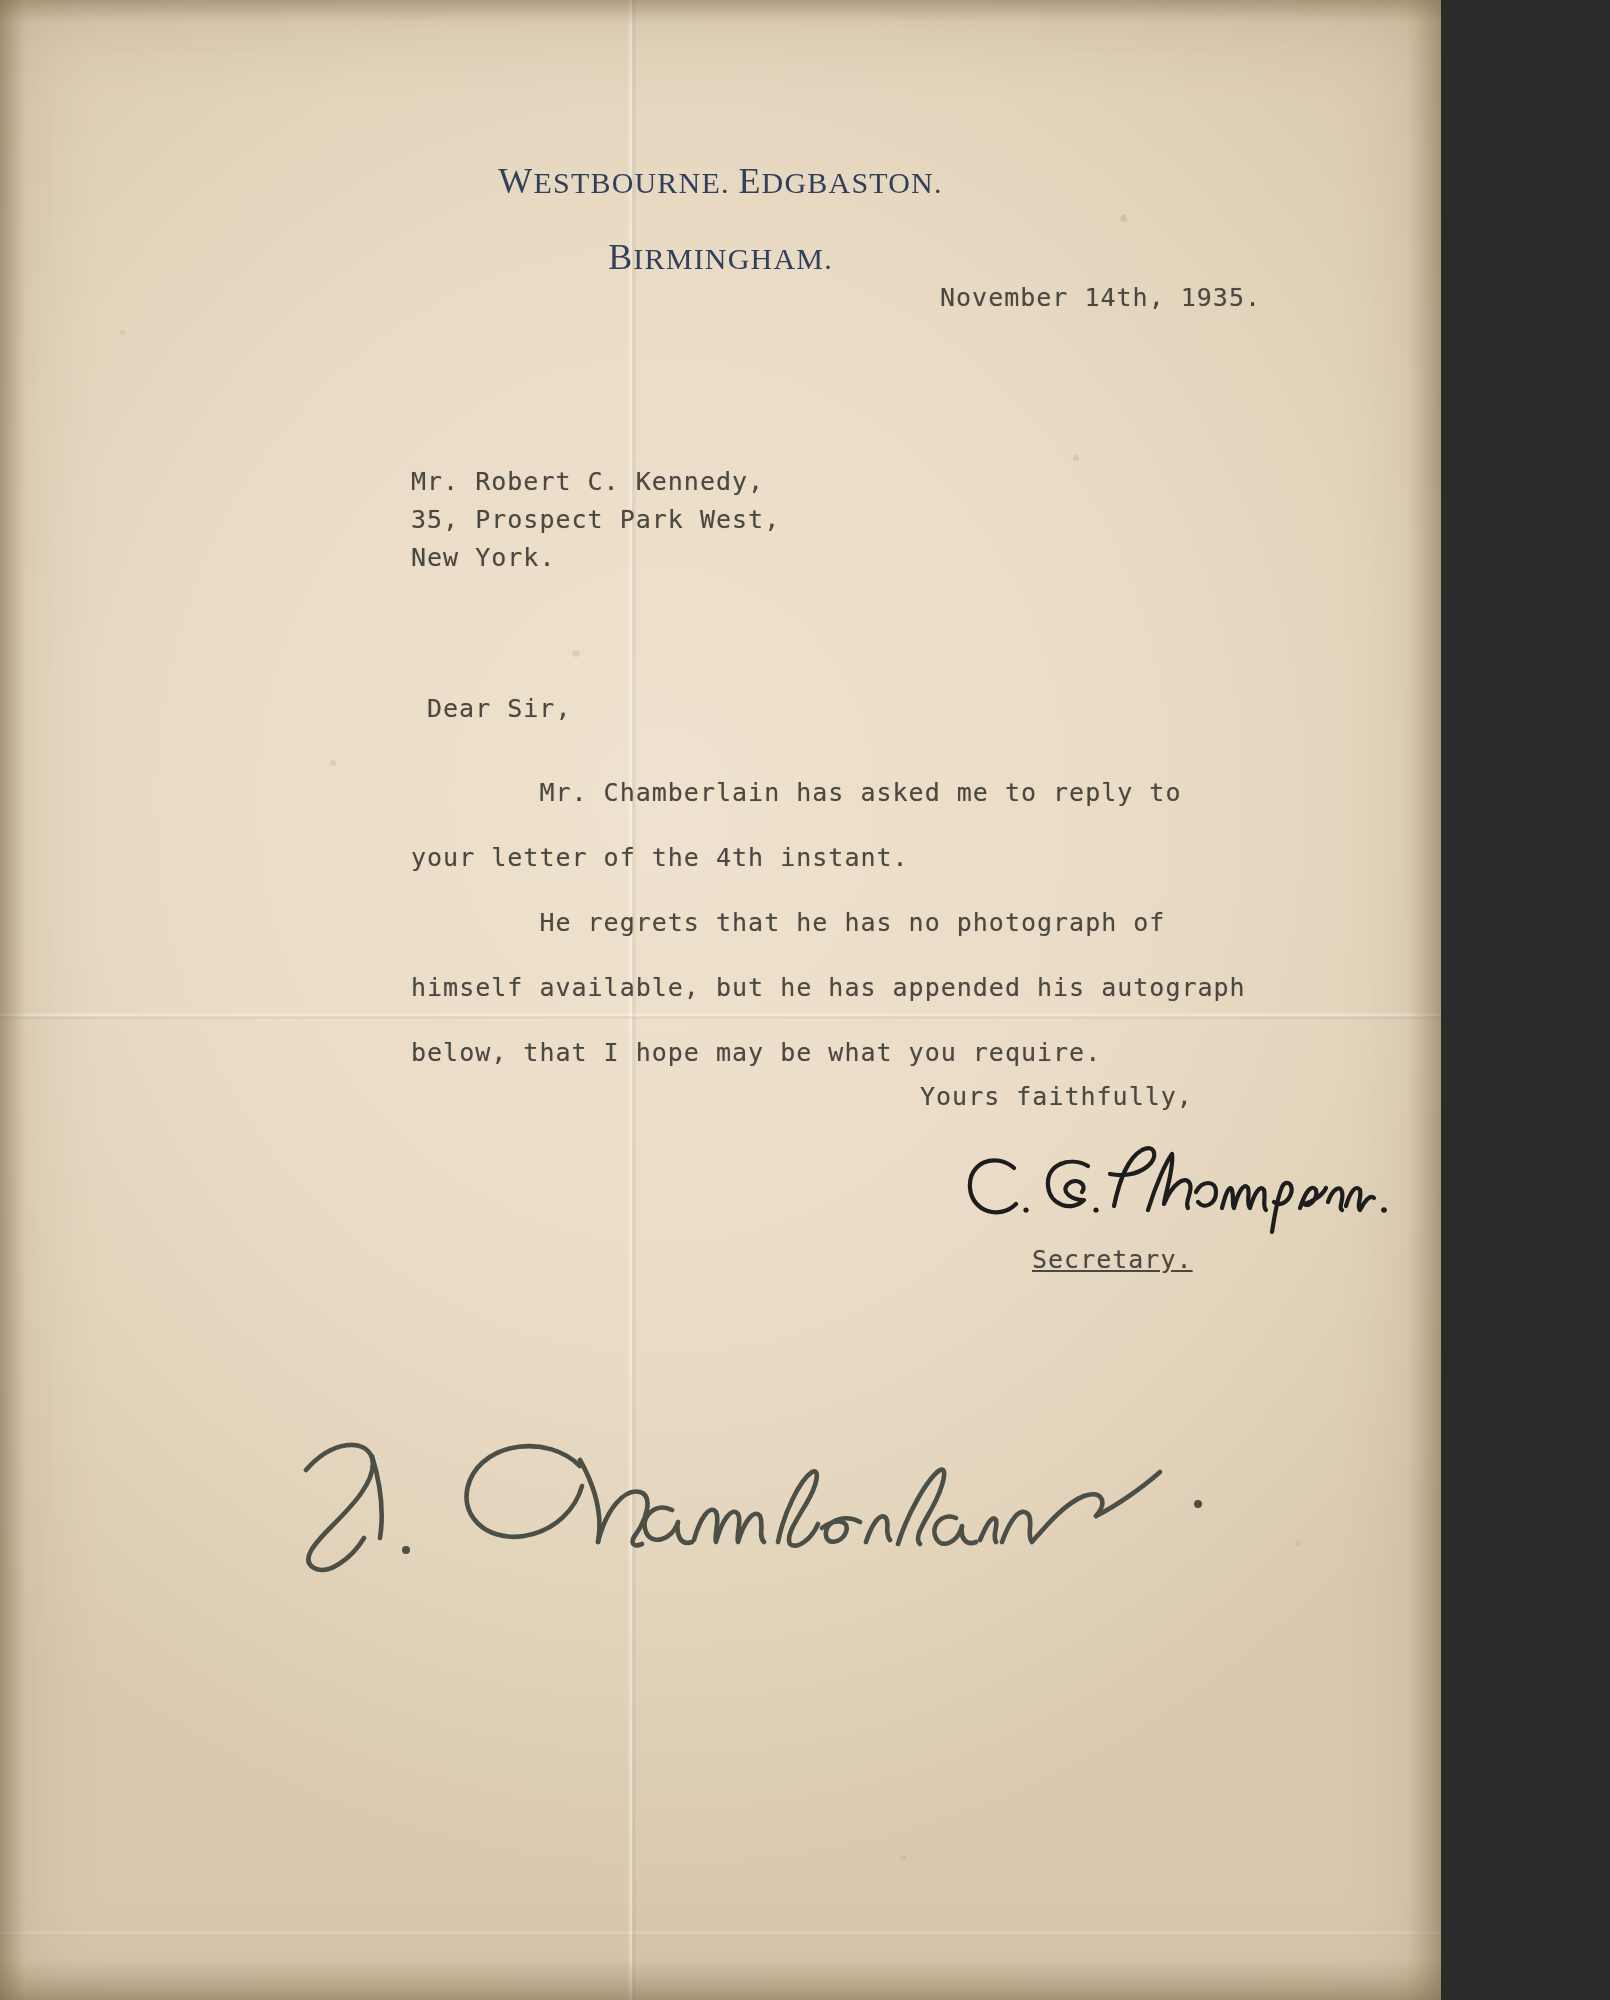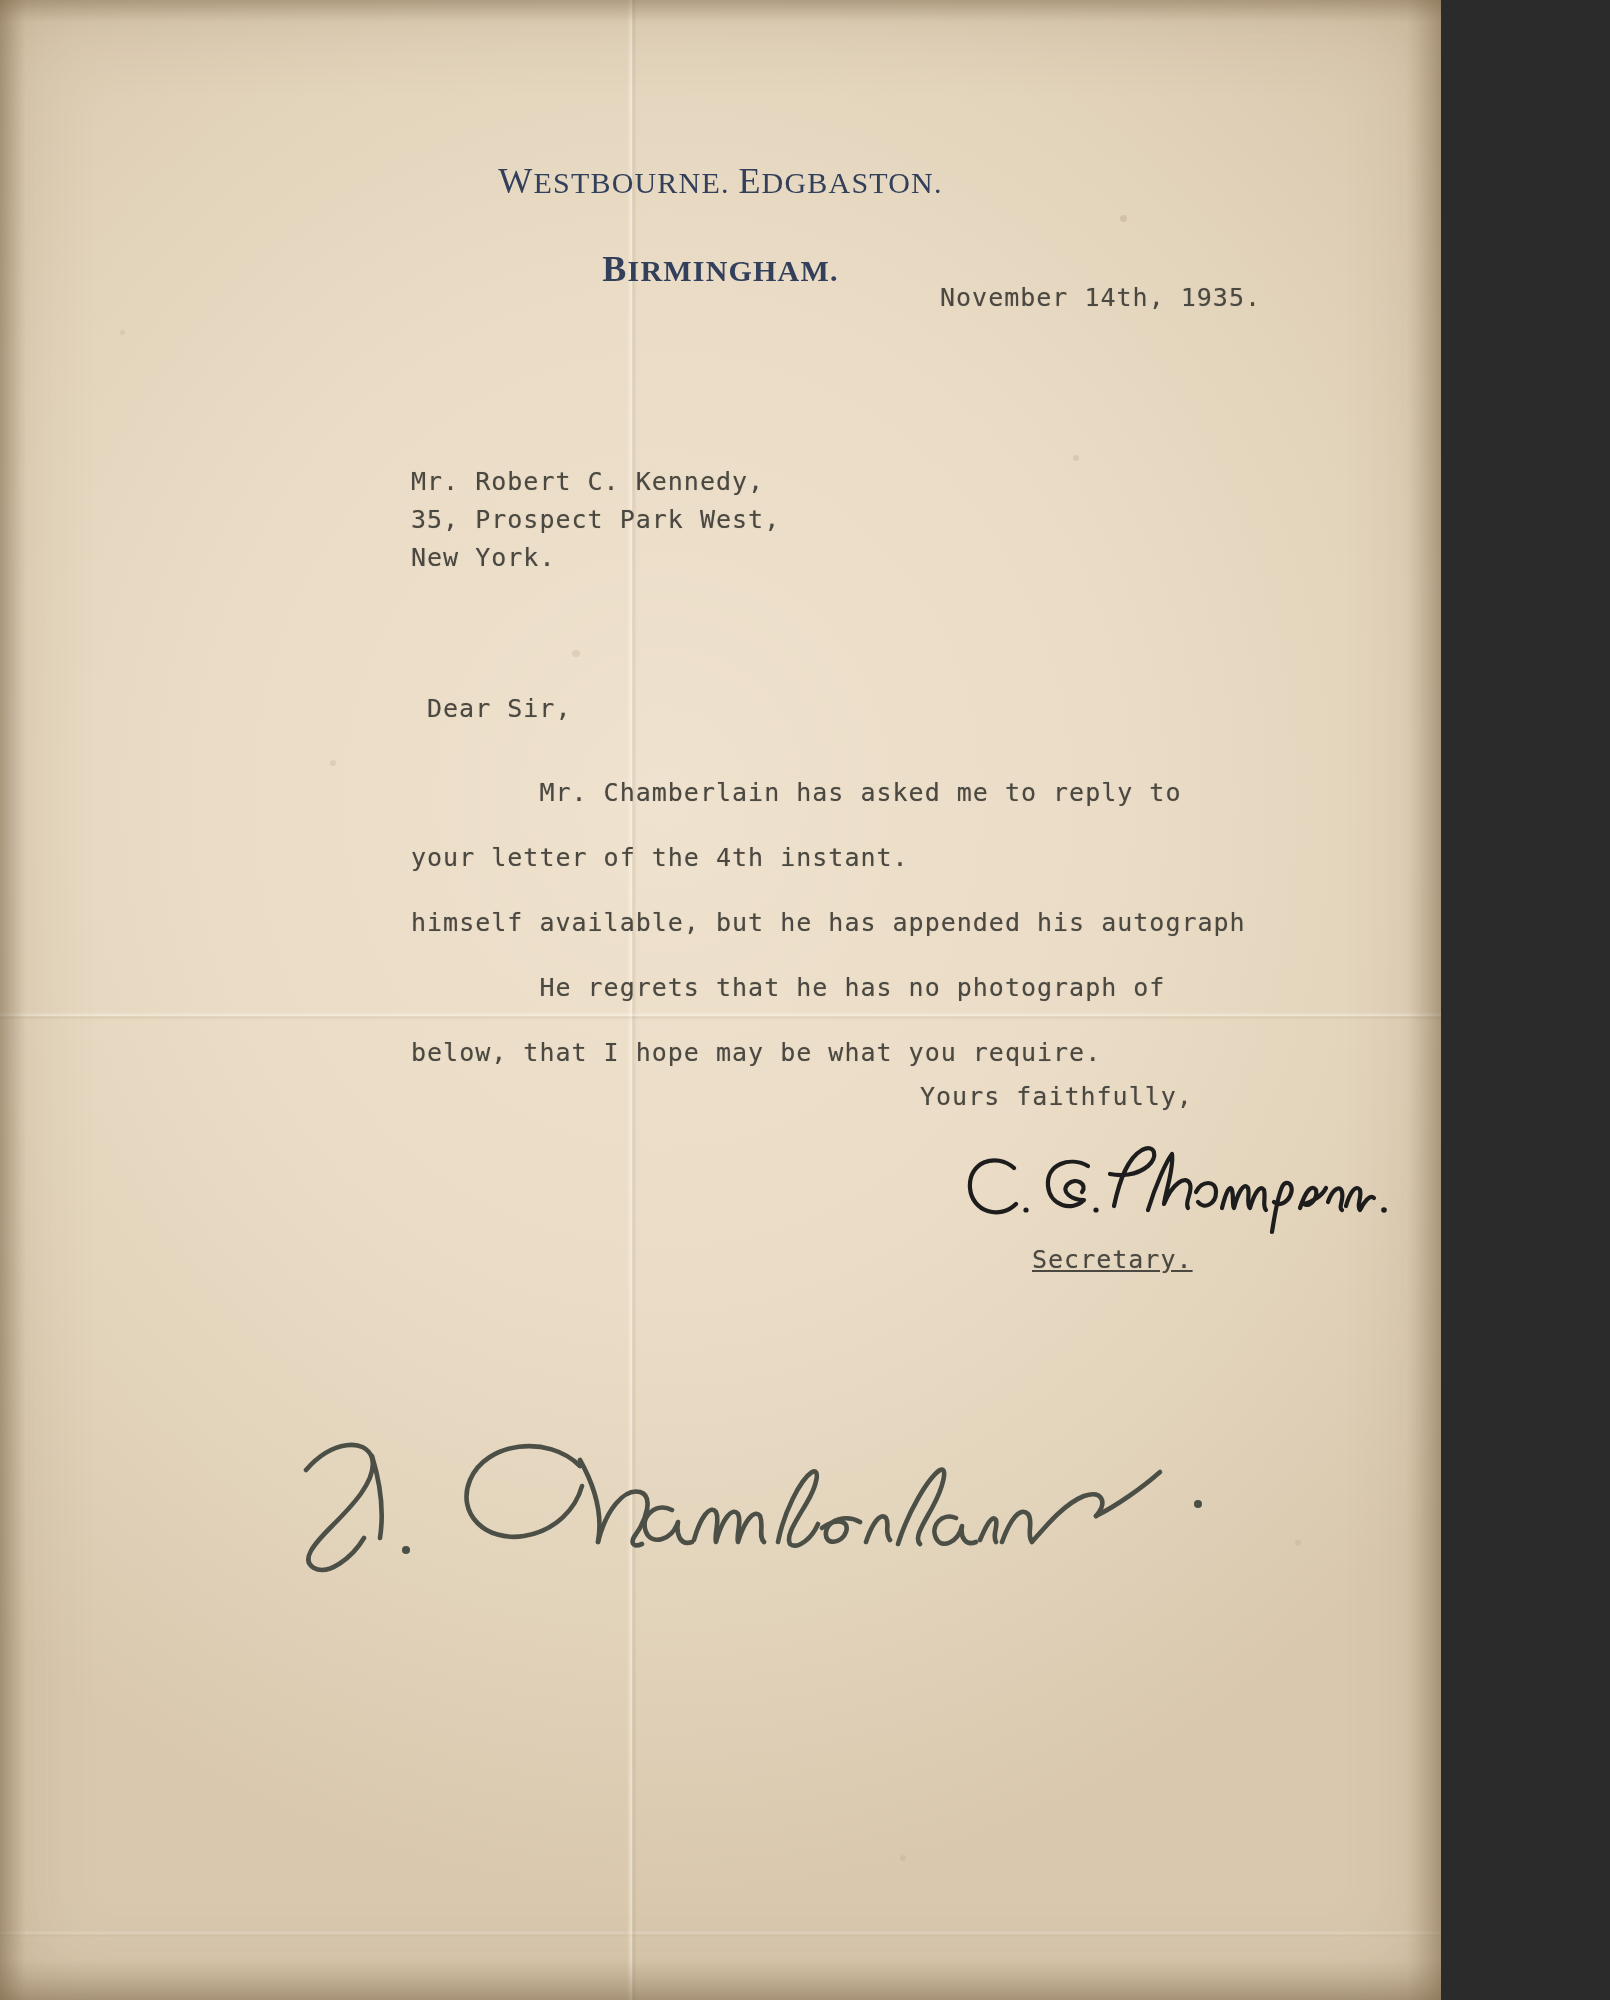--- a/index.html
+++ b/index.html
@@ -90,23 +90,22 @@
     font-family: "Liberation Serif", serif;
   }
   #letterhead .line1 {
     font-size: 30px;
     letter-spacing: 1.2px;
     color: #32405c;
   }
   #letterhead .line2 {
     font-size: 30px;
     letter-spacing: 1.2px;
-    margin-top: 46px;
+    margin-top: 34px;
     color: #32405c;
-    font-weight: bold;
   }
   .smallcaps-first { font-size: 36px; }
 
   
   .typed {
     font-family: "DejaVu Sans Mono", monospace;
     color: #4a4840;
     font-size: 25px;
     letter-spacing: 1.0px;
     white-space: pre;
@@ -199,22 +198,22 @@
     <div class="typed">Mr. Robert C. Kennedy,</div>
     <div class="typed">35, Prospect Park West,</div>
     <div class="typed">New York.</div>
   </div>
 
   <div id="salutation" class="typed">Dear Sir,</div>
 
   <div id="body-paragraphs">
     <div class="typed">        Mr. Chamberlain has asked me to reply to</div>
     <div class="typed">your letter of the 4th instant.</div>
+    <div class="typed">        He regrets that he has no photograph of</div>
     <div class="typed">himself available, but he has appended his autograph</div>
-    <div class="typed">        He regrets that he has no photograph of</div>
     <div class="typed">below, that I hope may be what you require.</div>
   </div>
 
   <div id="closing" class="typed">Yours faithfully,</div>
 
   <div id="secretary-signature" title="C. E. Thompson.">
     <svg class="sig-svg" viewBox="0 0 430 110" xmlns="http://www.w3.org/2000/svg" aria-hidden="true">
       <g fill="none" stroke="#1d1d1d" stroke-width="4.2" stroke-linecap="round" stroke-linejoin="round">
 
         <path d="M54 28 C36 12, 8 22, 10 48 C12 72, 40 80, 56 64"></path>

